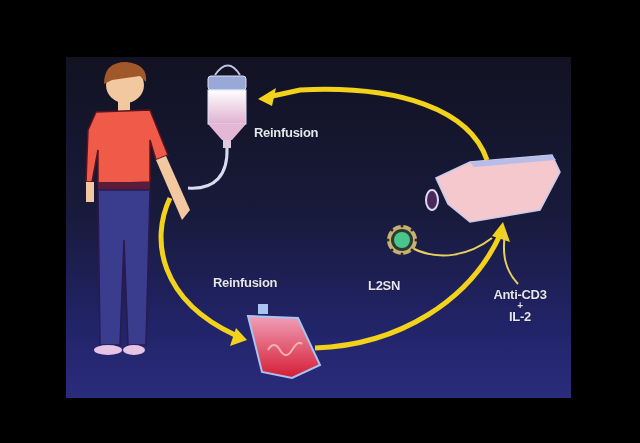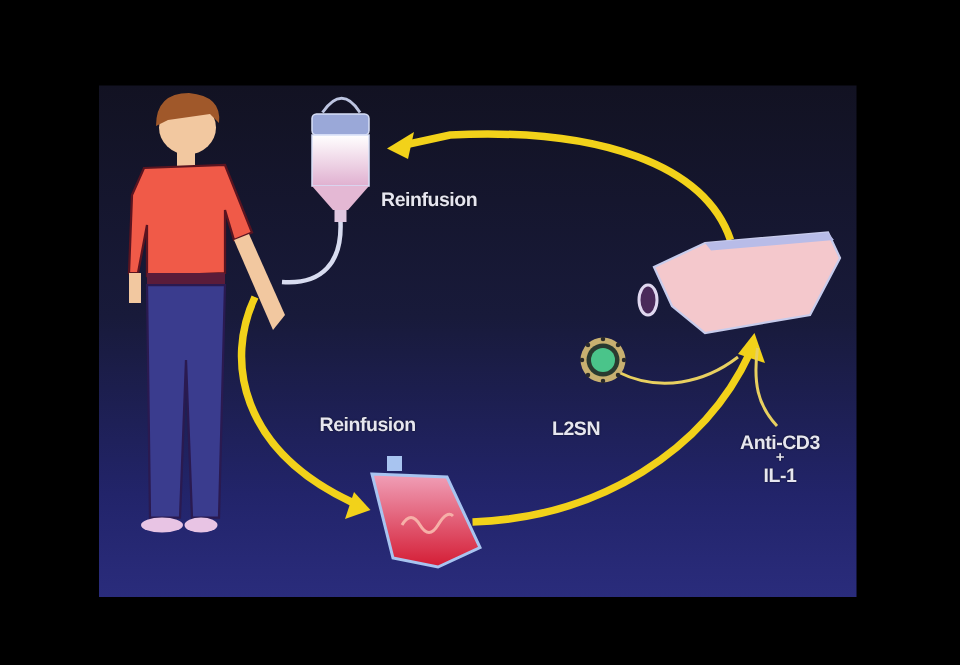--- a/index.html
+++ b/index.html
@@ -106,14 +106,14 @@
     </g>
   </g>
 </svg>
 
 <div class="label" style="left:254px;top:125px;">Reinfusion</div>
 <div class="label" style="left:213px;top:275px;">Reinfusion</div>
 <div class="label" style="left:368px;top:262px;margin-top:16px;">L2SN</div>
 <div class="label center" style="left:486px;top:288px;width:68px;line-height:14px;">
   <div>Anti-CD3</div>
   <div style="font-size:10px;line-height:8px;">+</div>
-  <div>IL-1</div>
+  <div>IL-2</div>
 </div>
 
 </body></html>

